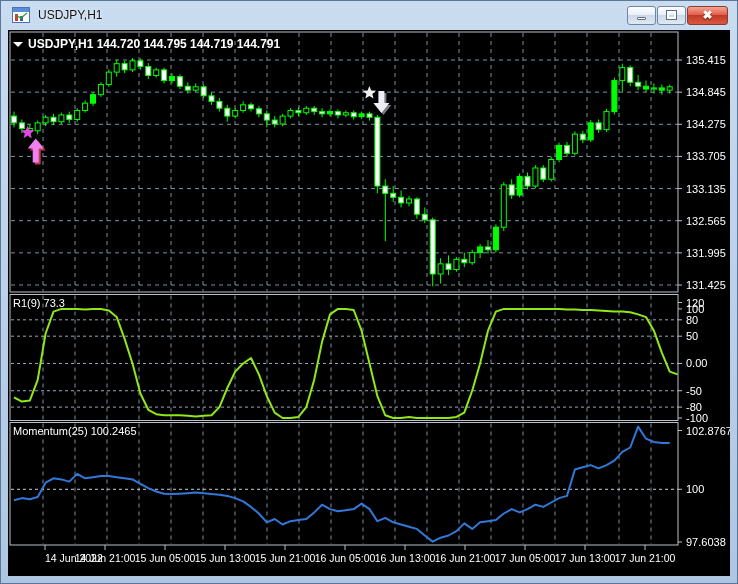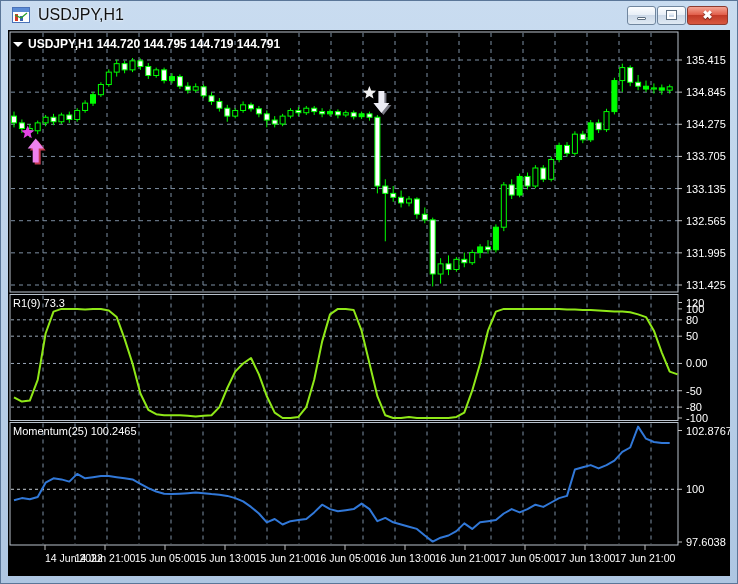--- a/index.html
+++ b/index.html
@@ -1,21 +1,21 @@
 <!DOCTYPE html>
 <html><head>
 <meta charset="utf-8">
 <style>
   html,body{margin:0;padding:0;background:#888;}
   *{box-sizing:border-box;font-family:"Liberation Sans", sans-serif;}
   .mt-window{position:relative;width:738px;height:584px;background:linear-gradient(#c9dcf0,#aec6e2);
     box-shadow:inset 0 0 0 1px #5a7698;overflow:hidden;}
   .titlebar{height:30px;display:flex;align-items:center;padding:0 6px 0 12px;}
   .app-icon{width:18px;height:16px;margin-right:8px;flex:0 0 auto;}
-  .title-text{font-size:16px;color:#111;text-shadow:0 0 3px #fff;white-space:nowrap;flex:1;}
+  .title-text{font-size:12px;color:#111;text-shadow:0 0 3px #fff;white-space:nowrap;flex:1;}
   .win-buttons{display:flex;gap:1px;margin-right:4px;}
   .win-btn{width:29px;height:19px;border:1px solid #70869e;border-radius:3px;
     background:linear-gradient(#fdfeff,#e8eff7 45%,#ccd9e8 50%,#dfe9f3);
     display:flex;align-items:center;justify-content:center;cursor:pointer;}
   .win-btn.close{width:41px;border-color:#8c3a2e;
     background:linear-gradient(#f3a493,#e2604c 45%,#c23a27 50%,#d8573f);}
   .glyph-min{width:9px;height:3px;background:#fff;border:1px solid #5c6e80;border-radius:1px;margin-top:6px;}
   .glyph-restore{width:9px;height:8px;border:2px solid #fff;outline:1px solid #5c6e80;background:transparent;}
   .glyph-close{color:#fff;font-size:12px;font-weight:bold;line-height:1;text-shadow:0 1px 1px #5c1b10;}
   .client{position:absolute;left:8px;top:30px;width:722px;height:546px;background:#000;}

